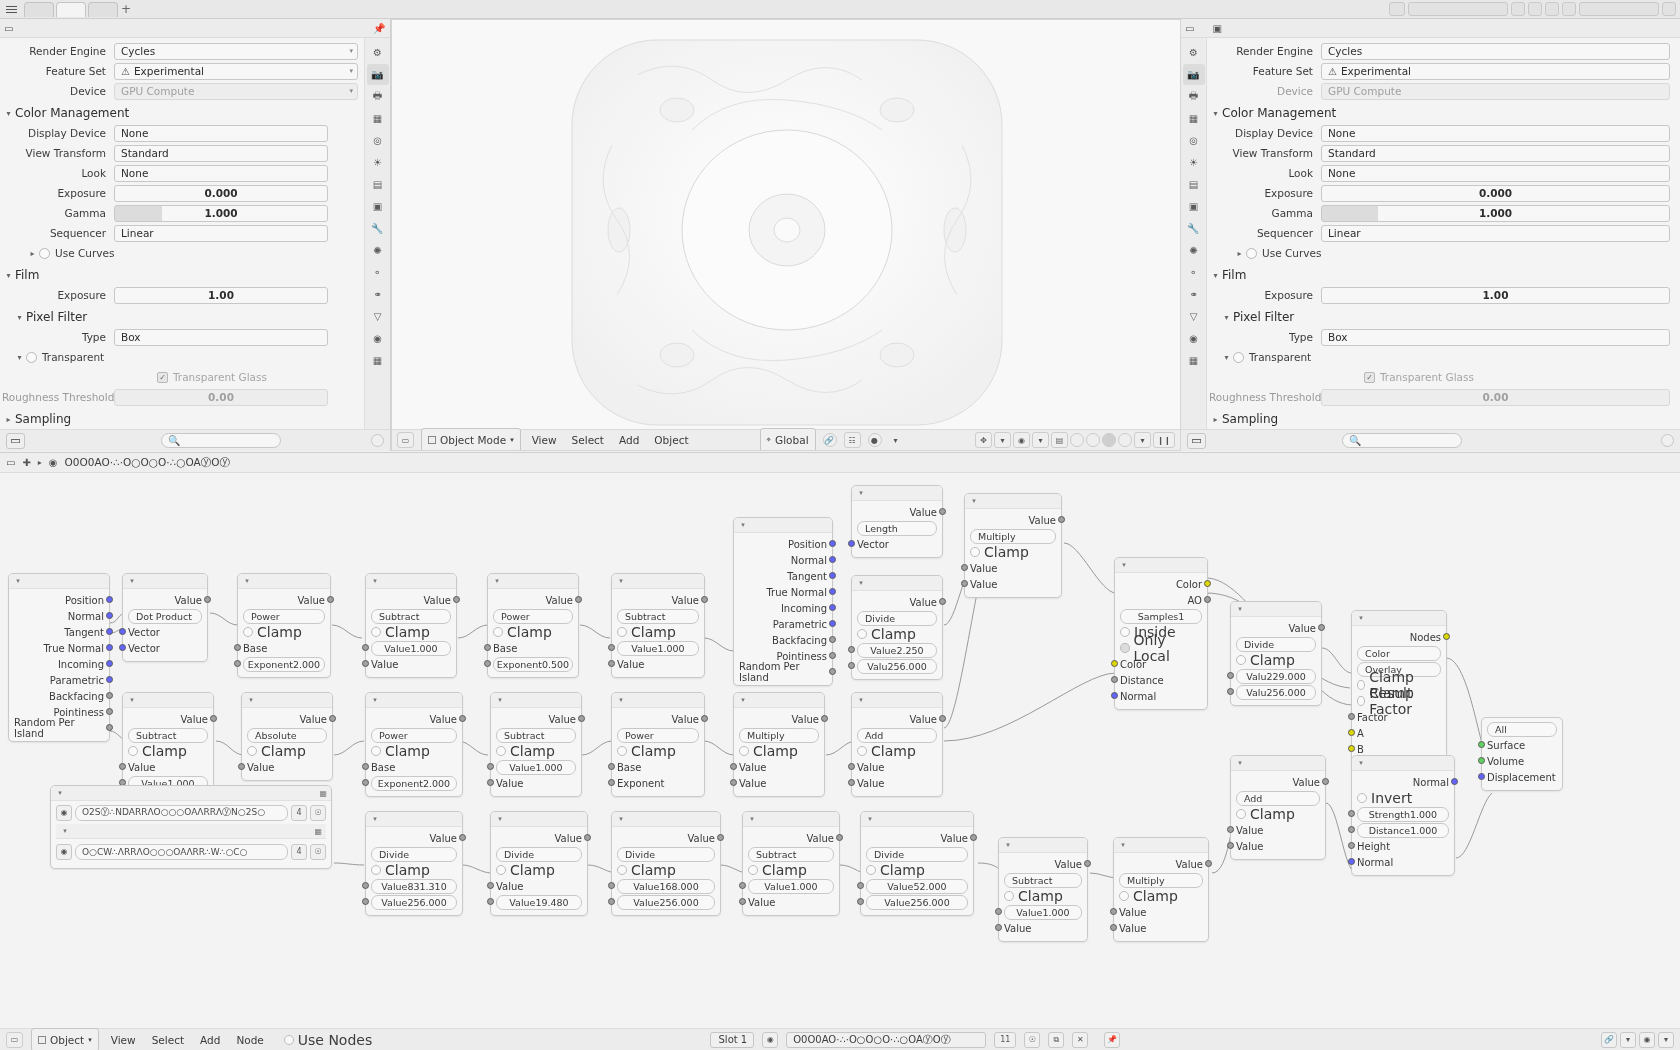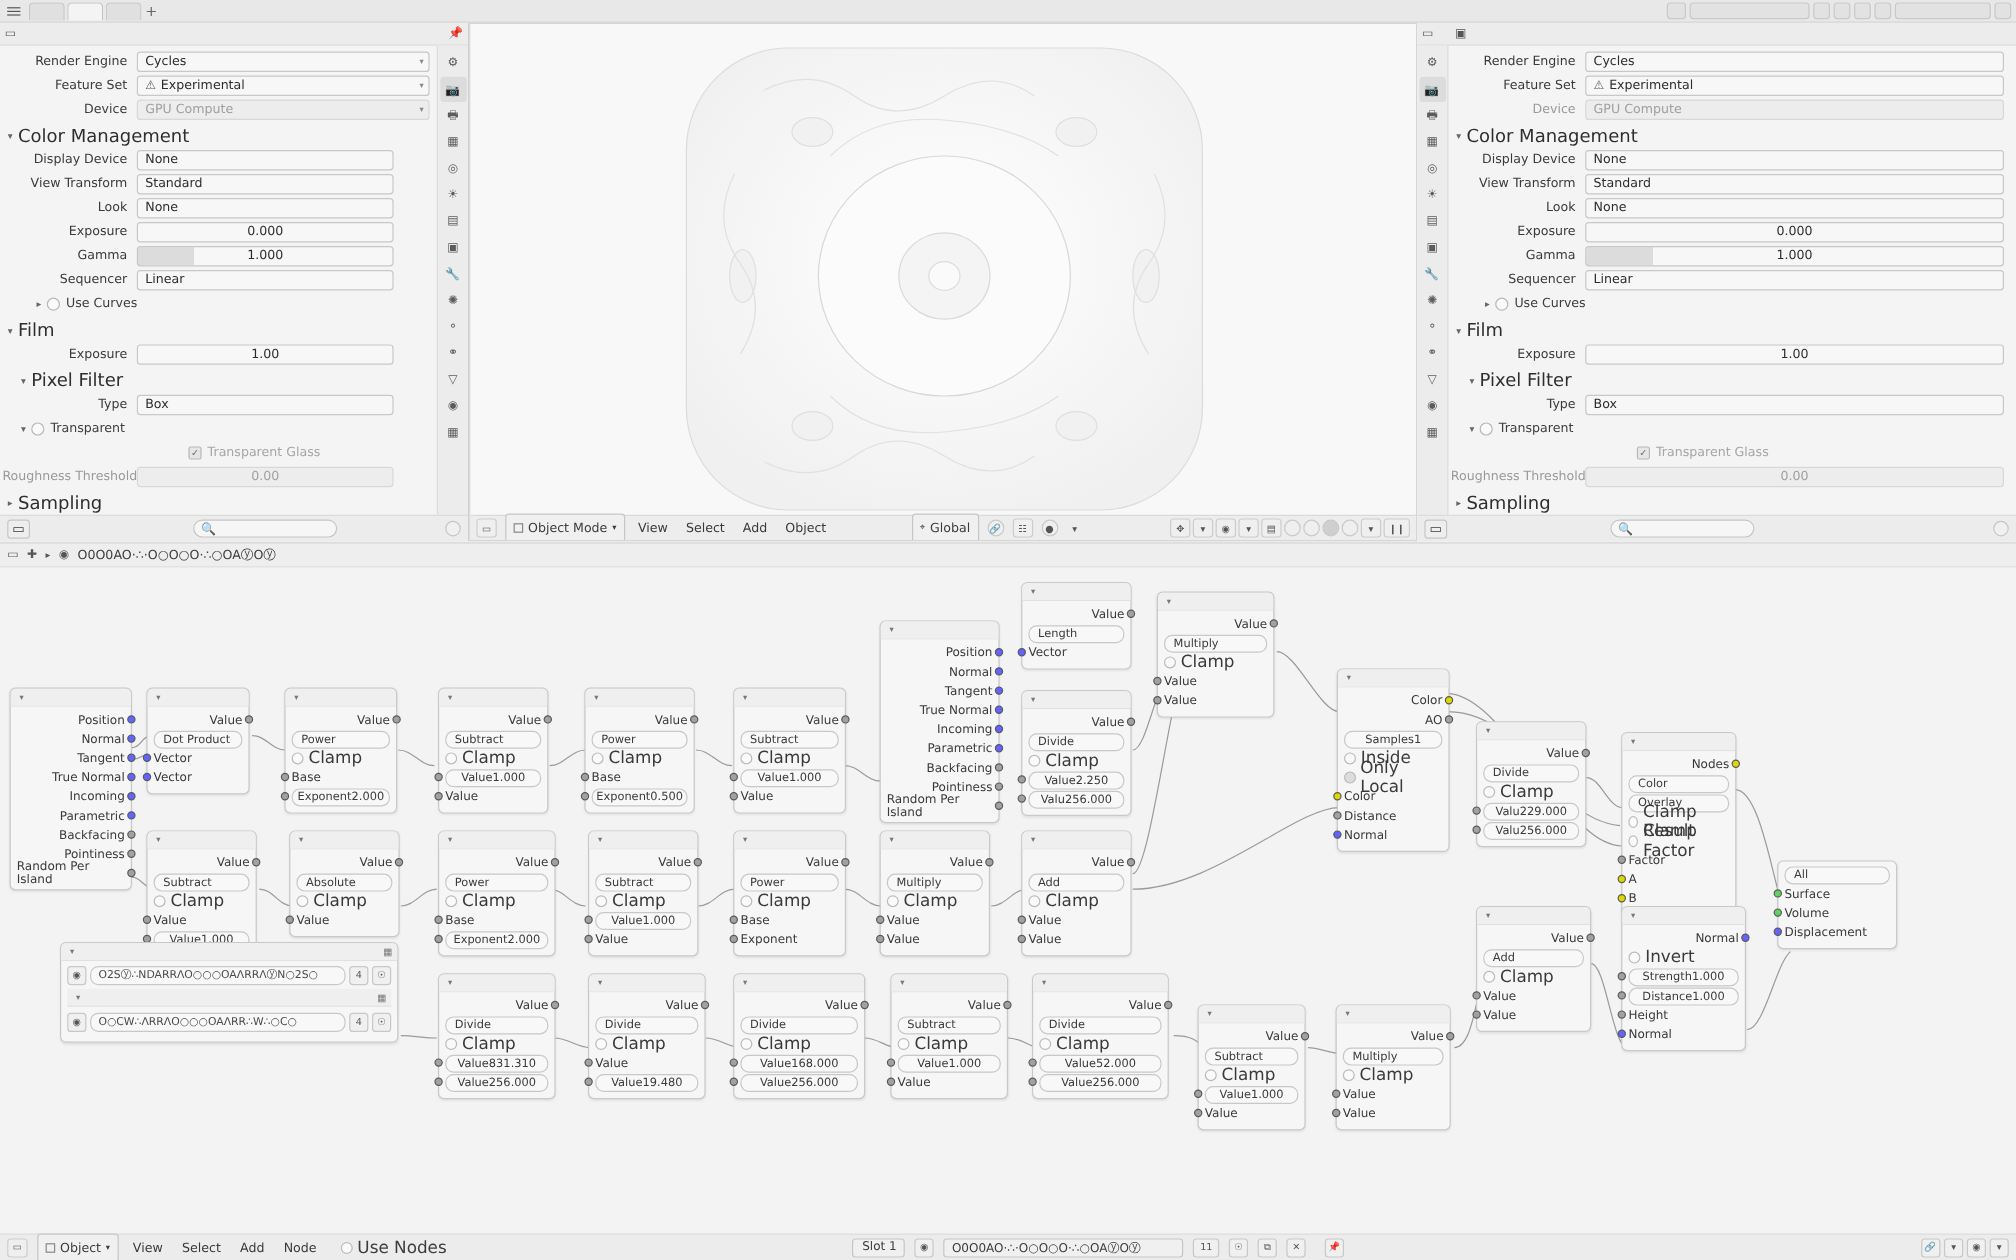--- a/index.html
+++ b/index.html
@@ -41,23 +41,23 @@
   .tabbtn.sel { background: #dcdcdc; }
 
   .row { display: flex; align-items: center; height: 18px; margin-bottom: 2px; }
   .rlabel { width: 112px; text-align: right; padding-right: 8px; color: #3b3b3b; font-size: 10.5px; white-space: nowrap; overflow: hidden; }
   .rfield {
     flex: 1; height: 17px; background: #f7f7f7; border: 1px solid #c8c8c8; border-radius: 3px;
     display: flex; align-items: center; padding: 0 6px; font-size: 10.5px; color: #2d2d2d; position: relative;
   }
   .rfield.dim { background: #ededed; color: #a0a0a0; border-color: #d8d8d8; }
   .rfield .caret { position: absolute; right: 4px; color: #888; font-size: 7px; }
-  .rfield.num { justify-content: center; }
+  .rfield.num { justify-content: center; font-weight: bold; }
   .rfield.slider { background: linear-gradient(to right, #dcdcdc 0 var(--fill,0%), #f7f7f7 var(--fill,0%) 100%); }
-  .sect { display: flex; align-items: center; height: 18px; margin: 4px 0 2px 0; font-size: 15px; color: #2e2e2e; }
+  .sect { display: flex; align-items: center; height: 18px; margin: 4px 0 2px 0; font-size: 12px; color: #2e2e2e; }
   .tri { width: 13px; text-align: center; color: #666; font-size: 8px; }
   .tri.right::before { content: "\25B8"; }
   .tri.down::before { content: "\25BE"; }
   .checkrow { display: flex; align-items: center; height: 18px; margin-bottom: 2px; }
   .cbox { width: 11px; height: 11px; border: 1px solid #b8b8b8; border-radius: 2px; background: #fafafa; margin-right: 5px; }
   .cbox.radio { border-radius: 50%; }
   .cbox.on { background: #e6e6e6; }
   .cbox.on::after { content: "\2713"; font-size: 8px; color: #6b6b6b; display: block; line-height: 9px; text-align: center; }
   .clabel { font-size: 10.5px; }
   .clabel.dim { color: #a6a6a6; }
@@ -960,21 +960,21 @@
               <span class="sock l s-yellow"></span>
               <span>A</span>
             </div>
           <div class="nrow">
               <span class="sock l s-yellow"></span>
               <span>B</span>
             </div>
         </div>
       </div>
 
-      <div class="node" style="left:1481px; top:244px; width:100px;">
+      <div class="node" style="left:1481px; top:244px; width:82px;">
         <div class="node-body">
           <div class="nrow">
               <span class="nfield">All</span>
             </div>
           <div class="nrow">
               <span class="sock l s-green"></span>
               <span>Surface</span>
             </div>
           <div class="nrow">
               <span class="sock l s-green"></span>

